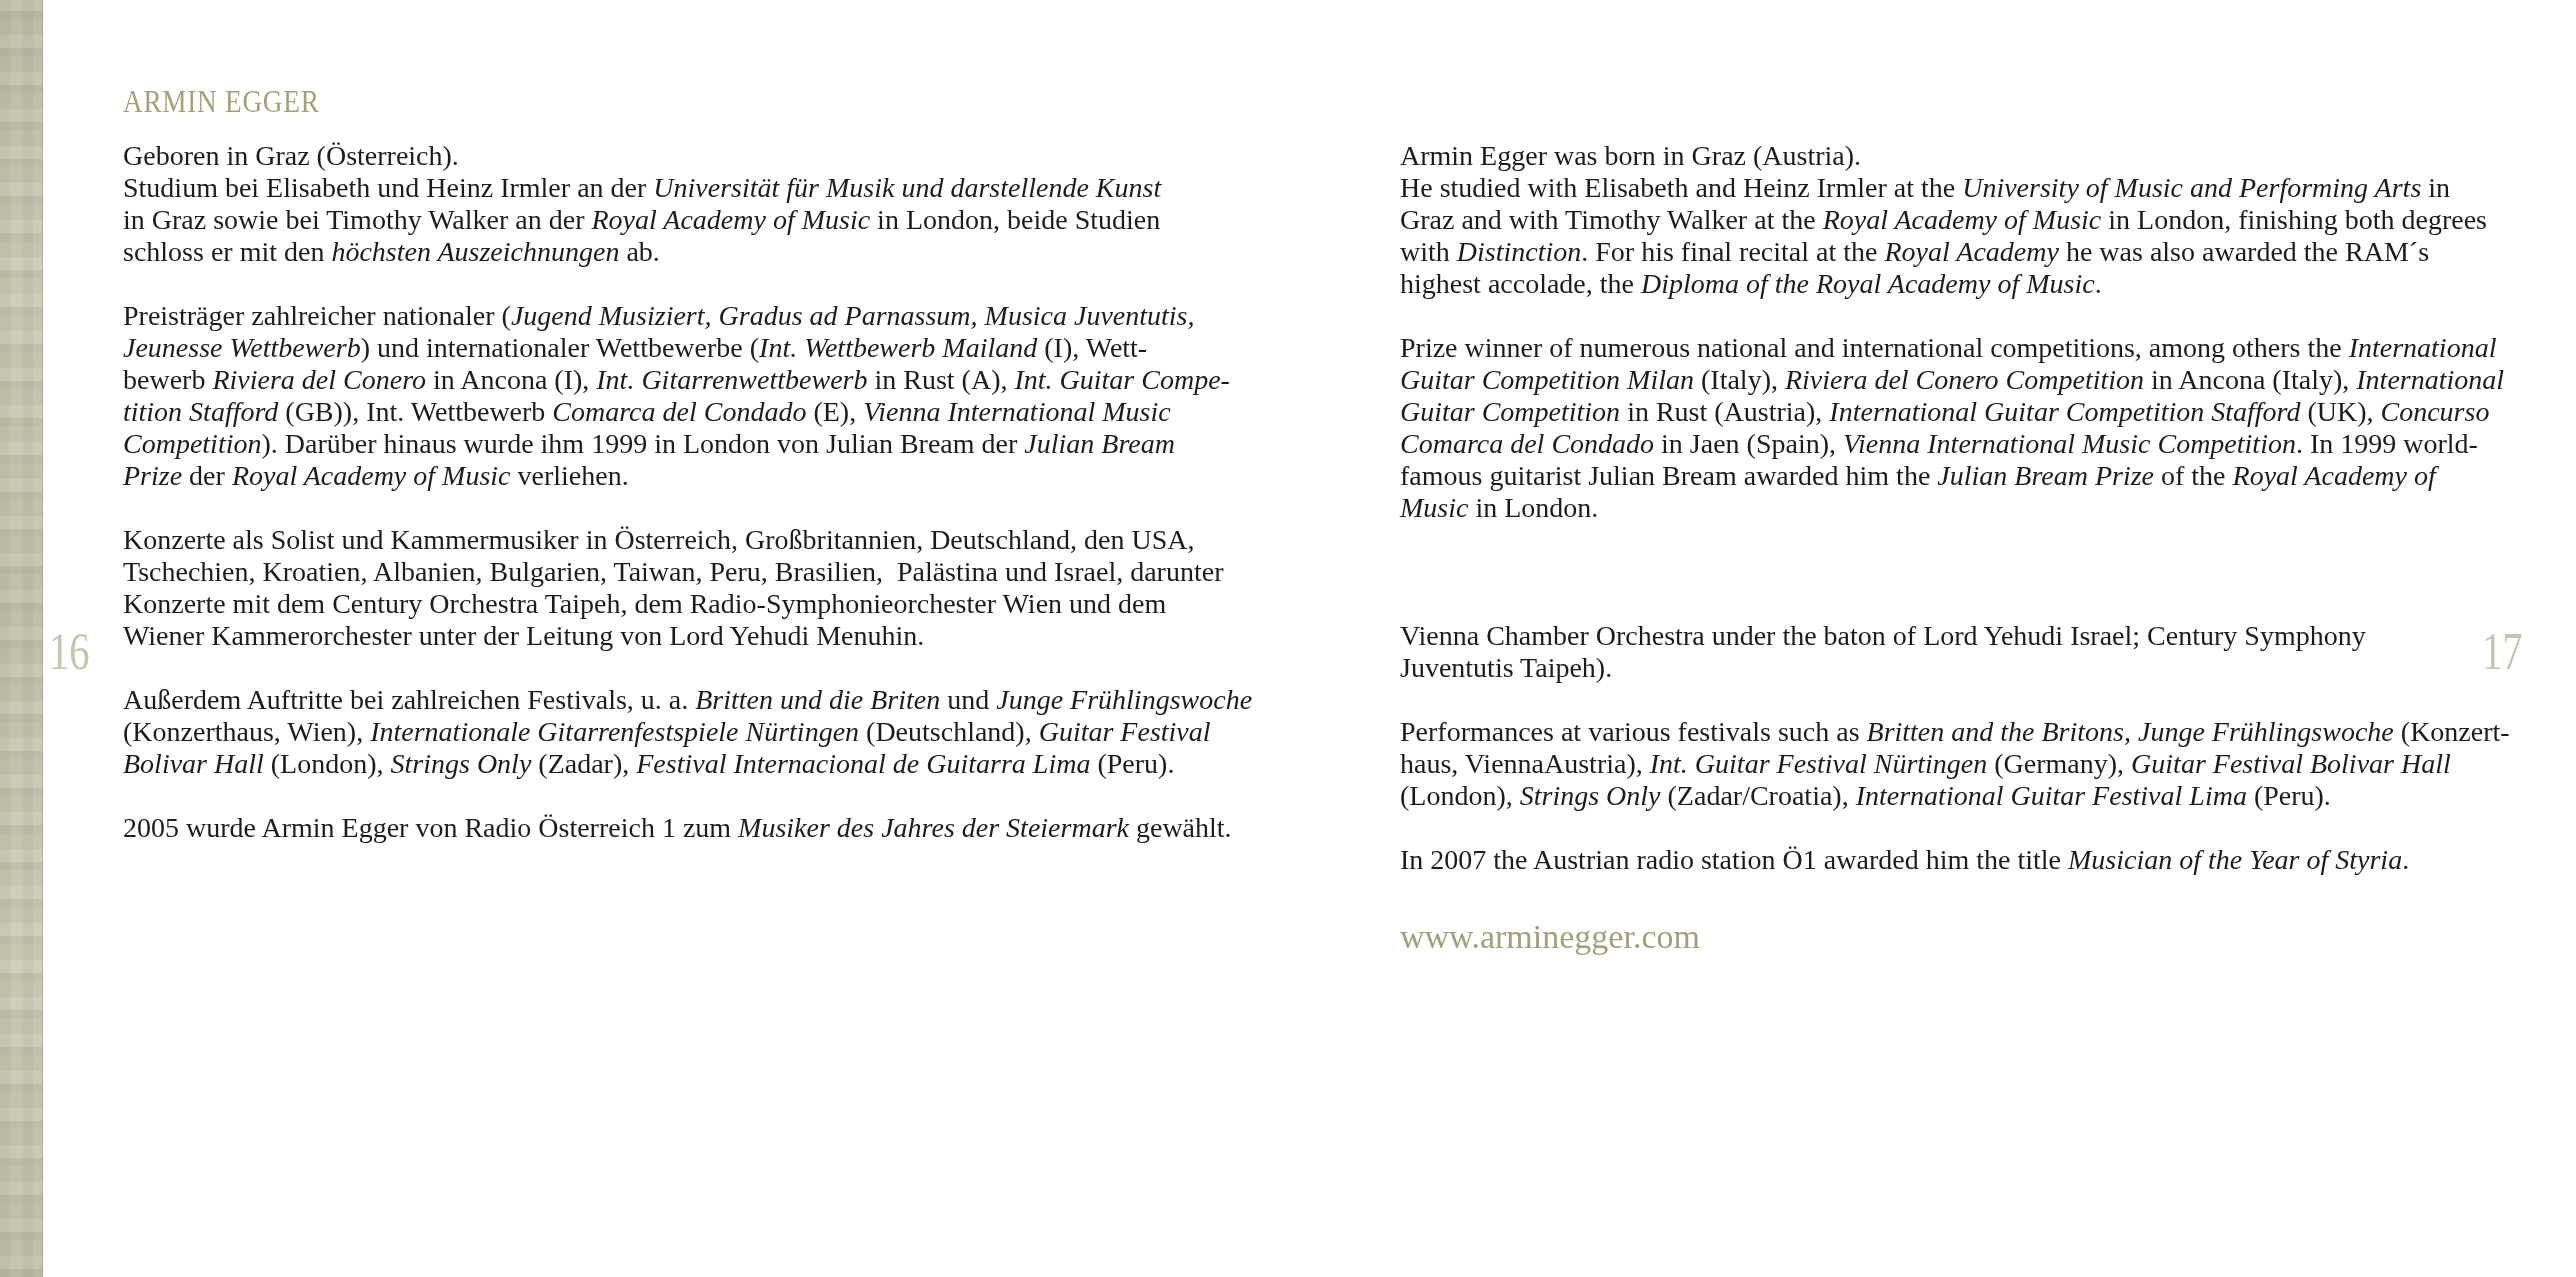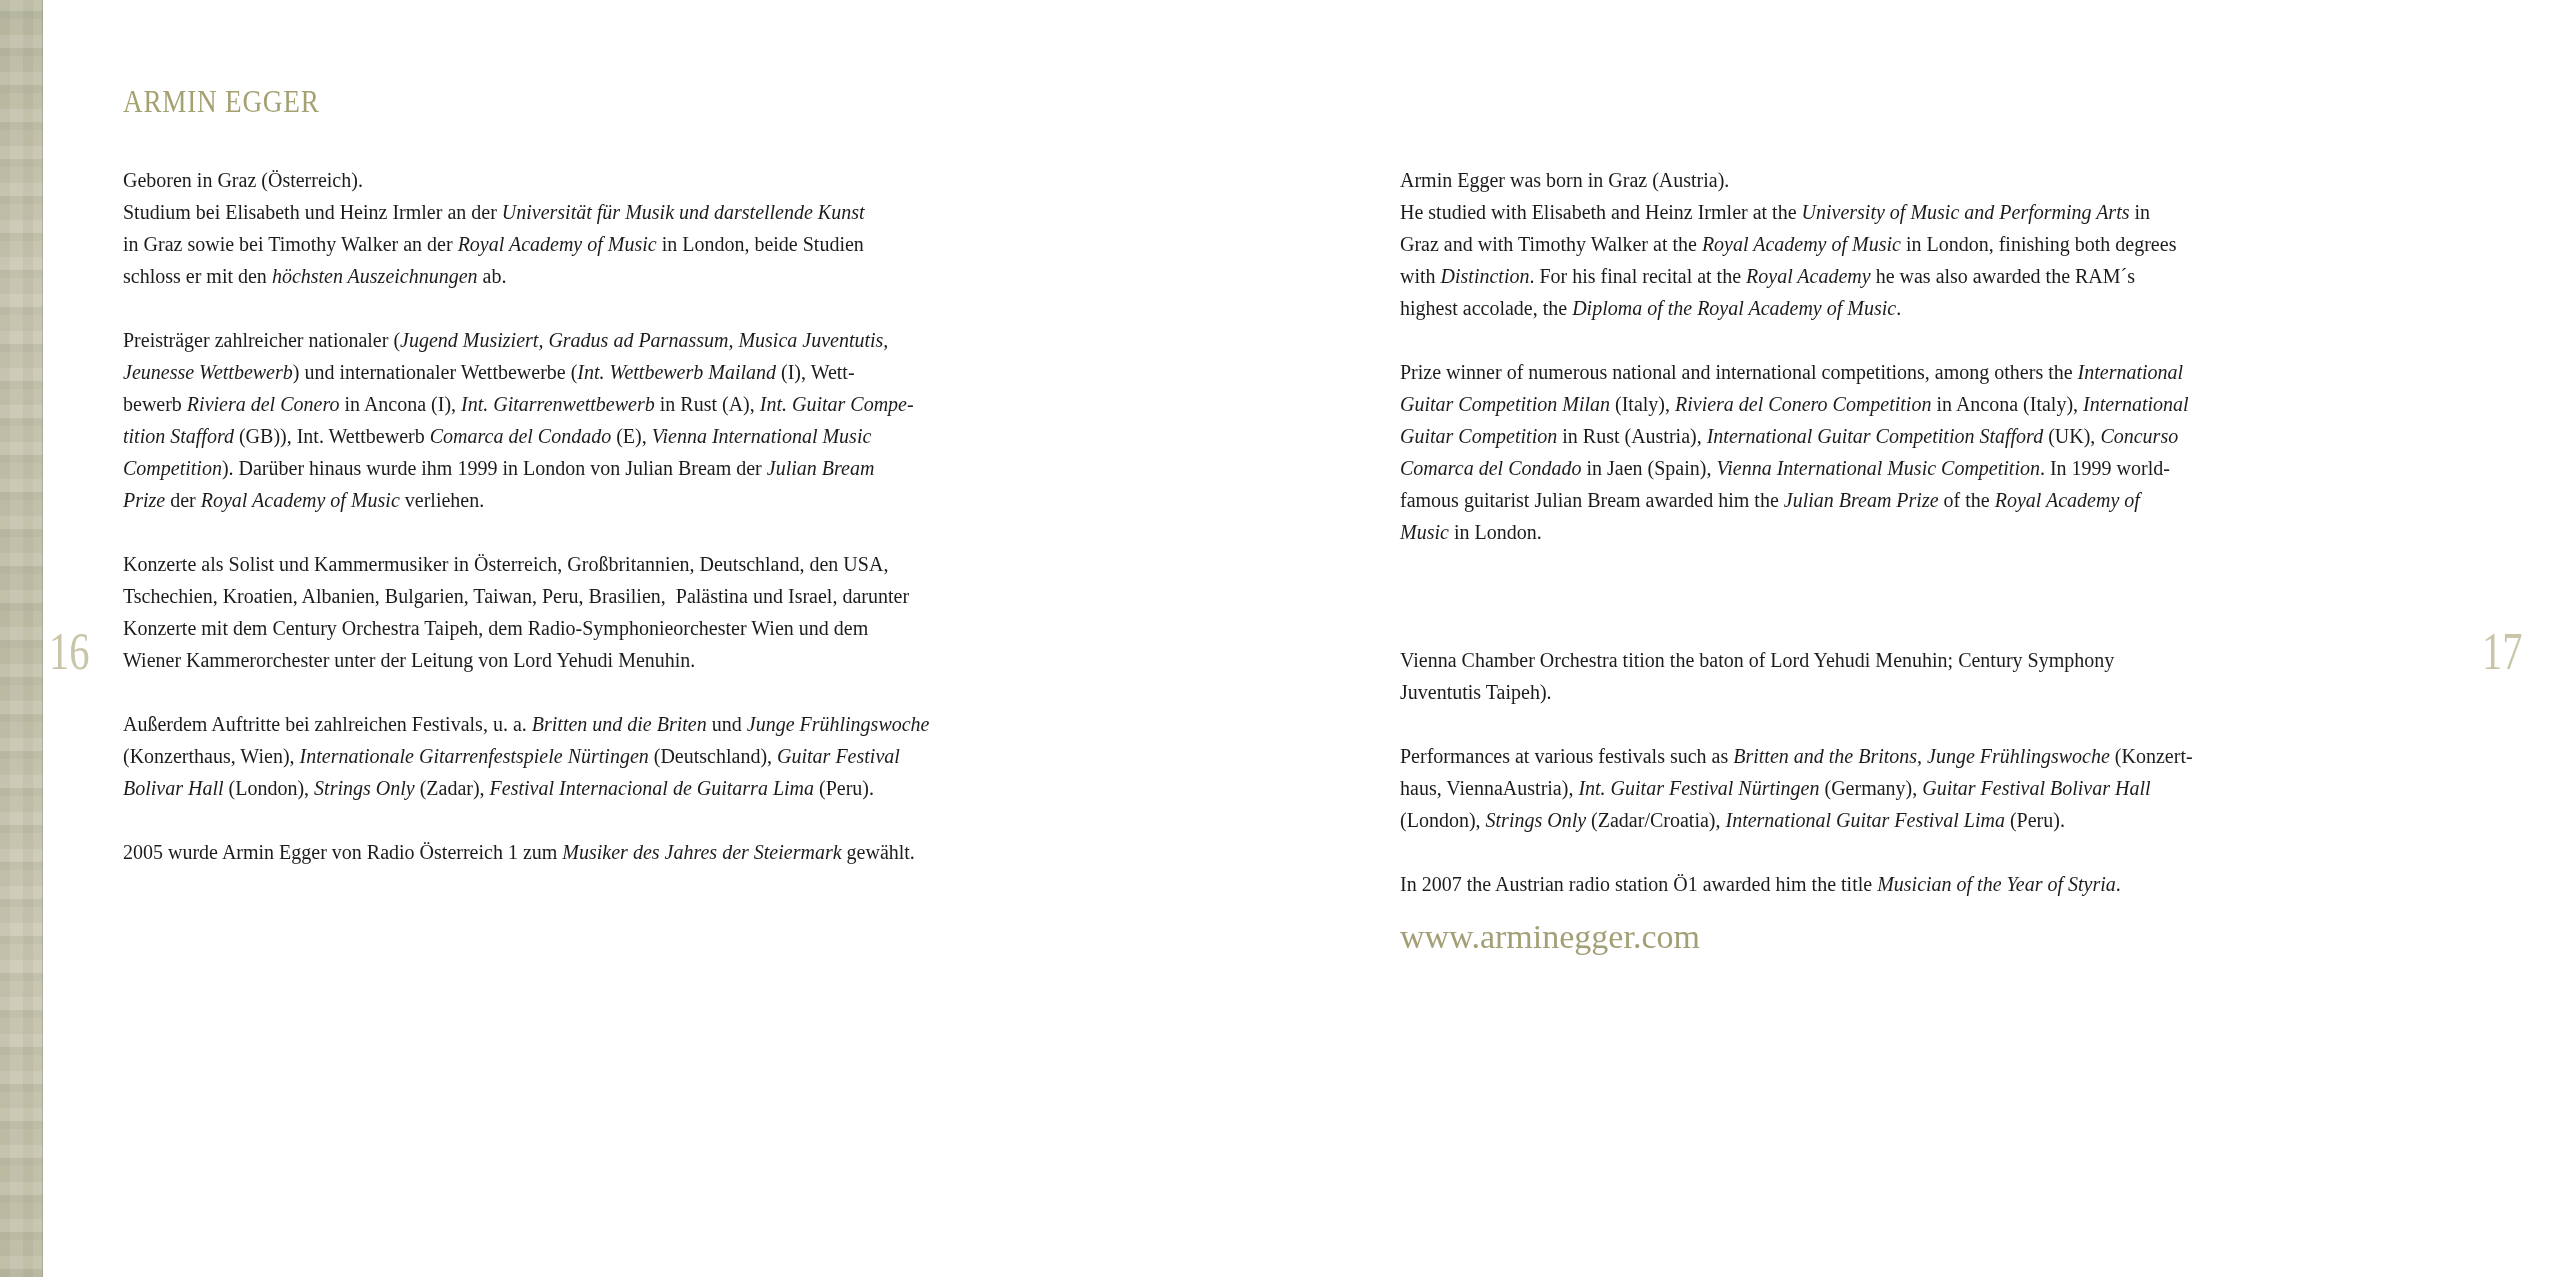--- a/index.html
+++ b/index.html
@@ -43,23 +43,23 @@
     font-weight: normal;
     line-height: 36px;
     letter-spacing: 0.9px;
     color: var(--title, #a5a172);
     transform: scaleX(0.85);
     transform-origin: left top;
     white-space: nowrap;
   }
   .body-col {
     position: absolute;
-    top: 164px;
+    top: 140px;
     width: 1208px;
-    font-size: 20px;
+    font-size: 28px;
     line-height: 32px;
   }
   .body-col p {
     margin: 0 0 32px 0;
     white-space: nowrap;
   }
   .left-body  { left: 123px; }
   .right-body { left: 1400px; }
   .i { font-style: italic; }
   .pagenum {
@@ -102,21 +102,21 @@
       <p><span>Geboren in Graz (Österreich).</span><br><span>Studium bei Elisabeth und Heinz Irmler an der </span><span class="i">Universität für Musik und darstellende Kunst</span><br><span>in Graz sowie bei Timothy Walker an der </span><span class="i">Royal Academy of Music</span><span> in London, beide Studien</span><br><span>schloss er mit den </span><span class="i">höchsten Auszeichnungen</span><span> ab.</span></p>
       <p><span>Preisträger zahlreicher nationaler (</span><span class="i">Jugend Musiziert, Gradus ad Parnassum, Musica Juventutis,</span><br><span class="i">Jeunesse Wettbewerb</span><span>) und internationaler Wettbewerbe (</span><span class="i">Int. Wettbewerb Mailand</span><span> (I), Wett-</span><br><span>bewerb </span><span class="i">Riviera del Conero</span><span> in Ancona (I), </span><span class="i">Int. Gitarrenwettbewerb</span><span> in Rust (A), </span><span class="i">Int. Guitar Compe-</span><br><span class="i">tition Stafford</span><span> (GB)), Int. Wettbewerb </span><span class="i">Comarca del Condado</span><span> (E), </span><span class="i">Vienna International Music</span><br><span class="i">Competition</span><span>). Darüber hinaus wurde ihm 1999 in London von Julian Bream der </span><span class="i">Julian Bream</span><br><span class="i">Prize</span><span> der </span><span class="i">Royal Academy of Music</span><span> verliehen.</span></p>
       <p><span>Konzerte als Solist und Kammermusiker in Österreich, Großbritannien, Deutschland, den USA,</span><br><span>Tschechien, Kroatien, Albanien, Bulgarien, Taiwan, Peru, Brasilien,&nbsp; Palästina und Israel, darunter</span><br><span>Konzerte mit dem Century Orchestra Taipeh, dem Radio-Symphonieorchester Wien und dem</span><br><span>Wiener Kammerorchester unter der Leitung von Lord Yehudi Menuhin.</span></p>
       <p><span>Außerdem Auftritte bei zahlreichen Festivals, u. a. </span><span class="i">Britten und die Briten</span><span> und </span><span class="i">Junge Frühlingswoche</span><br><span>(Konzerthaus, Wien), </span><span class="i">Internationale Gitarrenfestspiele Nürtingen</span><span> (Deutschland), </span><span class="i">Guitar Festival</span><br><span class="i">Bolivar Hall</span><span> (London), </span><span class="i">Strings Only</span><span> (Zadar), </span><span class="i">Festival Internacional de Guitarra Lima</span><span> (Peru).</span></p>
       <p><span>2005 wurde Armin Egger von Radio Österreich 1 zum </span><span class="i">Musiker des Jahres der Steiermark</span><span> gewählt.</span></p>
     </div>
 
   <div class="body-col right-body">
       <p><span>Armin Egger was born in Graz (Austria).</span><br><span>He studied with Elisabeth and Heinz Irmler at the </span><span class="i">University of Music and Performing Arts</span><span> in</span><br><span>Graz and with Timothy Walker at the </span><span class="i">Royal Academy of Music</span><span> in London, finishing both degrees</span><br><span>with </span><span class="i">Distinction</span><span>. For his final recital at the </span><span class="i">Royal Academy</span><span> he was also awarded the RAM´s</span><br><span>highest accolade, the </span><span class="i">Diploma of the Royal Academy of Music</span><span>.</span></p>
       <p><span>Prize winner of numerous national and international competitions, among others the </span><span class="i">International</span><br><span class="i">Guitar Competition Milan</span><span> (Italy), </span><span class="i">Riviera del Conero Competition</span><span> in Ancona (Italy), </span><span class="i">International</span><br><span class="i">Guitar Competition</span><span> in Rust (Austria), </span><span class="i">International Guitar Competition Stafford</span><span> (UK), </span><span class="i">Concurso</span><br><span class="i">Comarca del Condado</span><span> in Jaen (Spain), </span><span class="i">Vienna International Music Competition</span><span>. In 1999 world-</span><br><span>famous guitarist Julian Bream awarded him the </span><span class="i">Julian Bream Prize</span><span> of the </span><span class="i">Royal Academy of</span><br><span class="i">Music</span><span> in London.</span></p>
-      <p><br><br><span>Vienna Chamber Orchestra tition the baton of Lord Yehudi Menuhin; Century Symphony</span><br><span>Juventutis Taipeh).</span></p>
+      <p><br><br><span>Vienna Chamber Orchestra under the baton of Lord Yehudi Israel; Century Symphony</span><br><span>Juventutis Taipeh).</span></p>
       <p><span>Performances at various festivals such as </span><span class="i">Britten and the Britons, Junge Frühlingswoche</span><span> (Konzert-</span><br><span>haus, ViennaAustria), </span><span class="i">Int. Guitar Festival Nürtingen</span><span> (Germany), </span><span class="i">Guitar Festival Bolivar Hall</span><br><span>(London), </span><span class="i">Strings Only</span><span> (Zadar/Croatia), </span><span class="i">International Guitar Festival Lima</span><span> (Peru).</span></p>
       <p><span>In 2007 the Austrian radio station Ö1 awarded him the title </span><span class="i">Musician of the Year of Styria</span><span>.</span></p>
     </div>
 
   <a class="website">www.arminegger.com</a>
 
 </div>
 
 
 </body></html>

